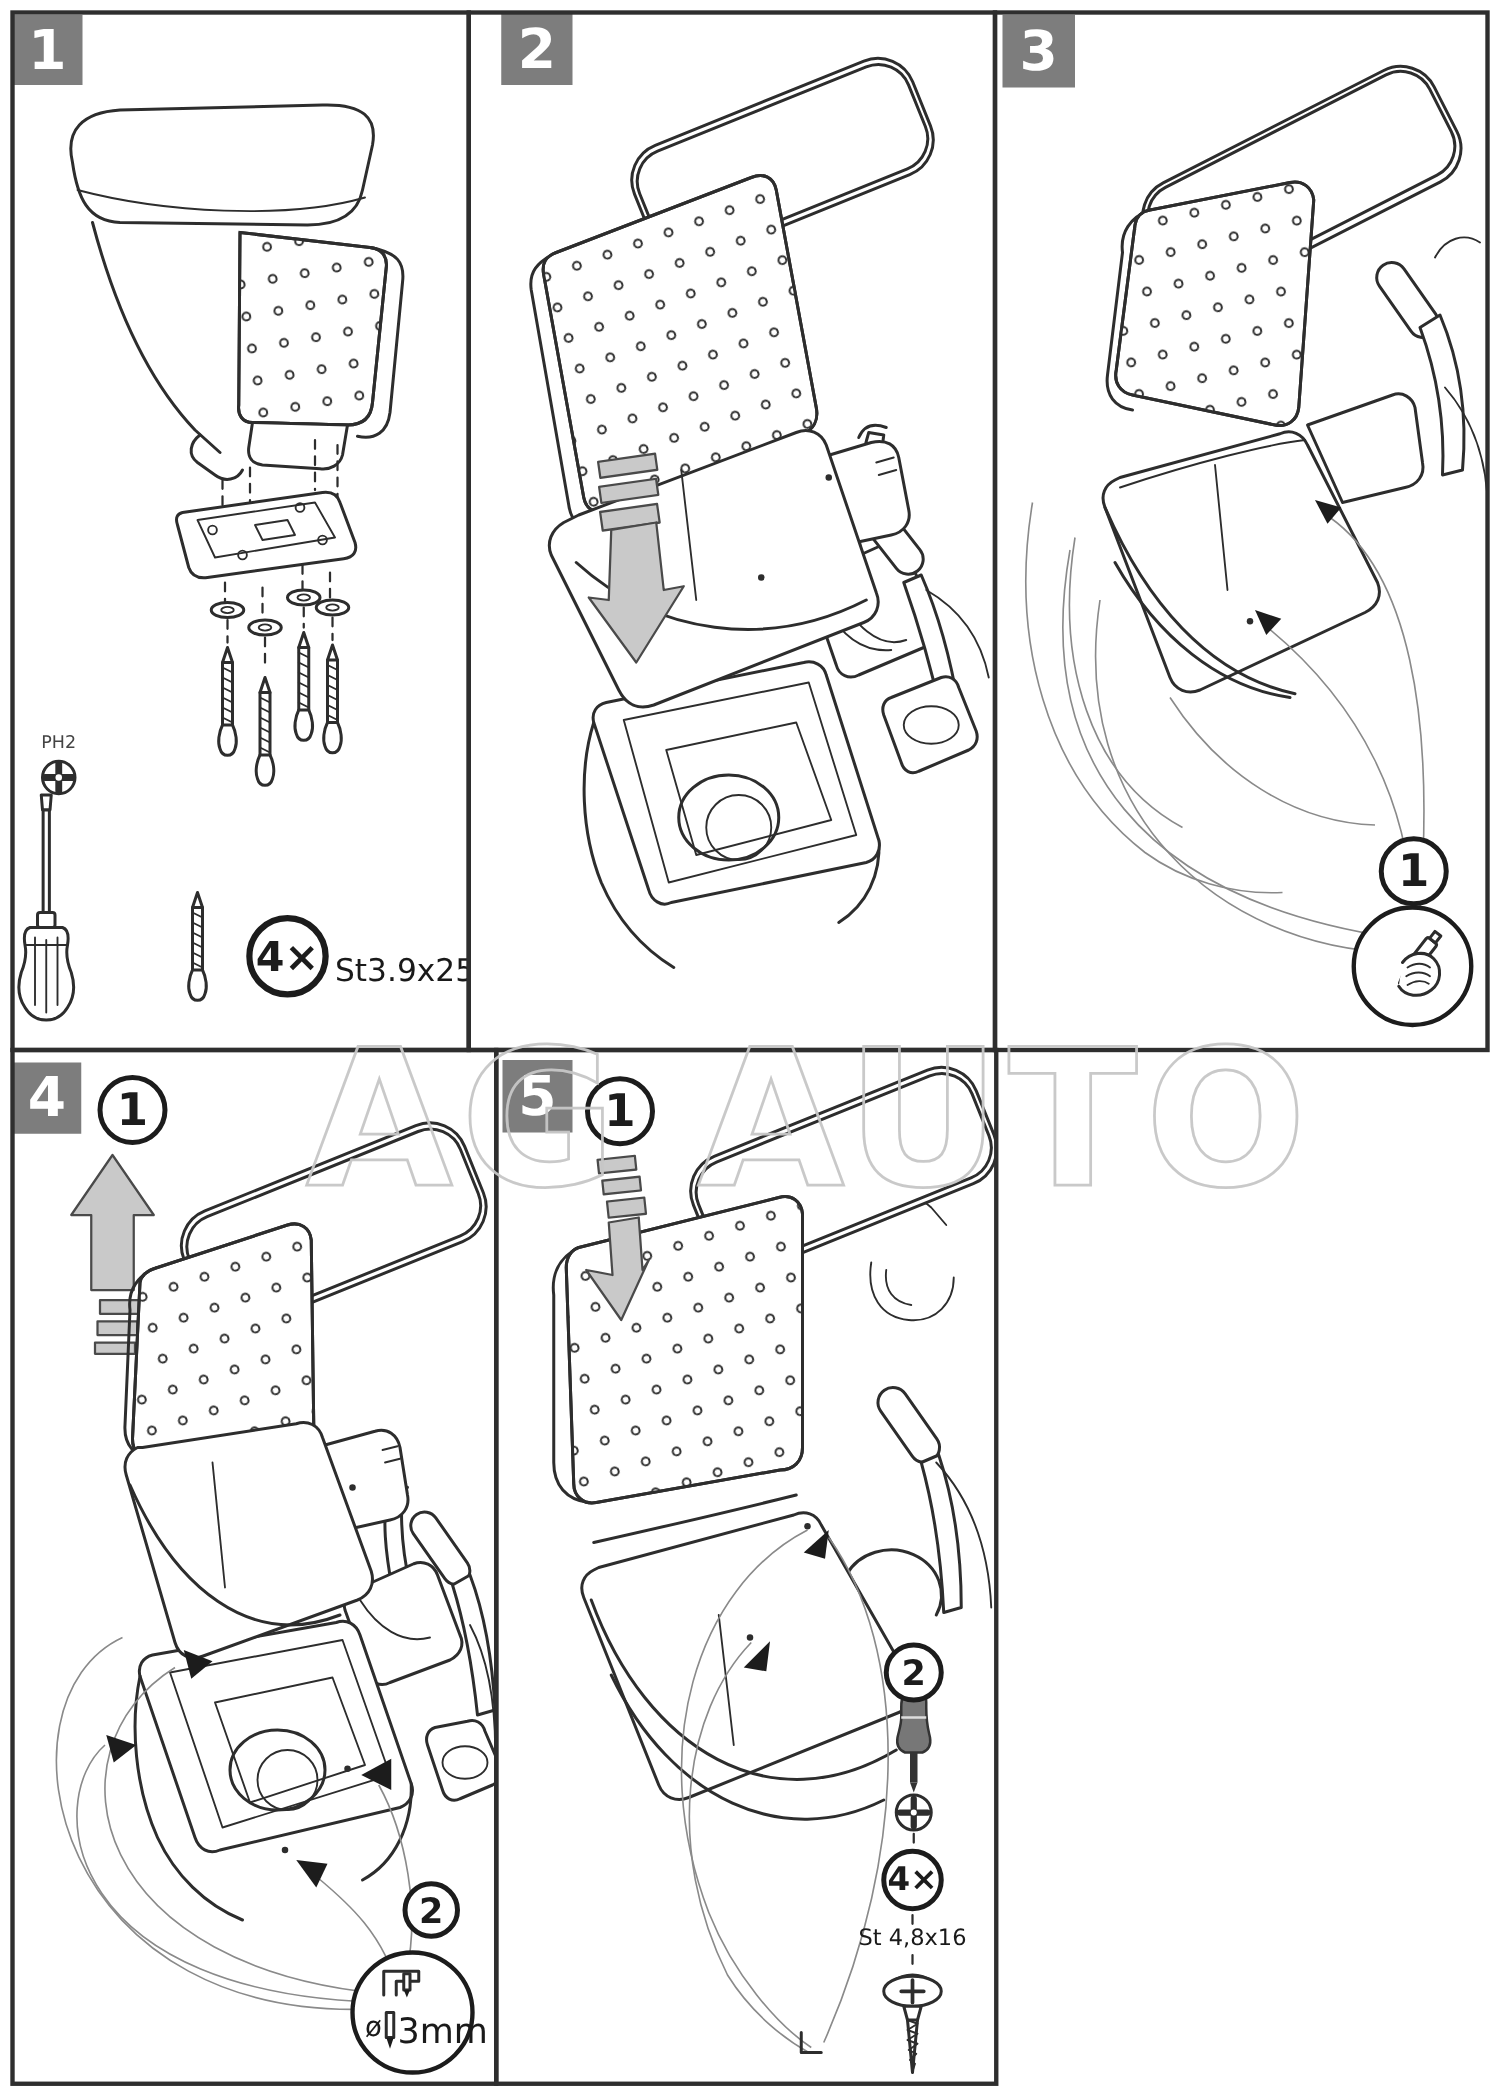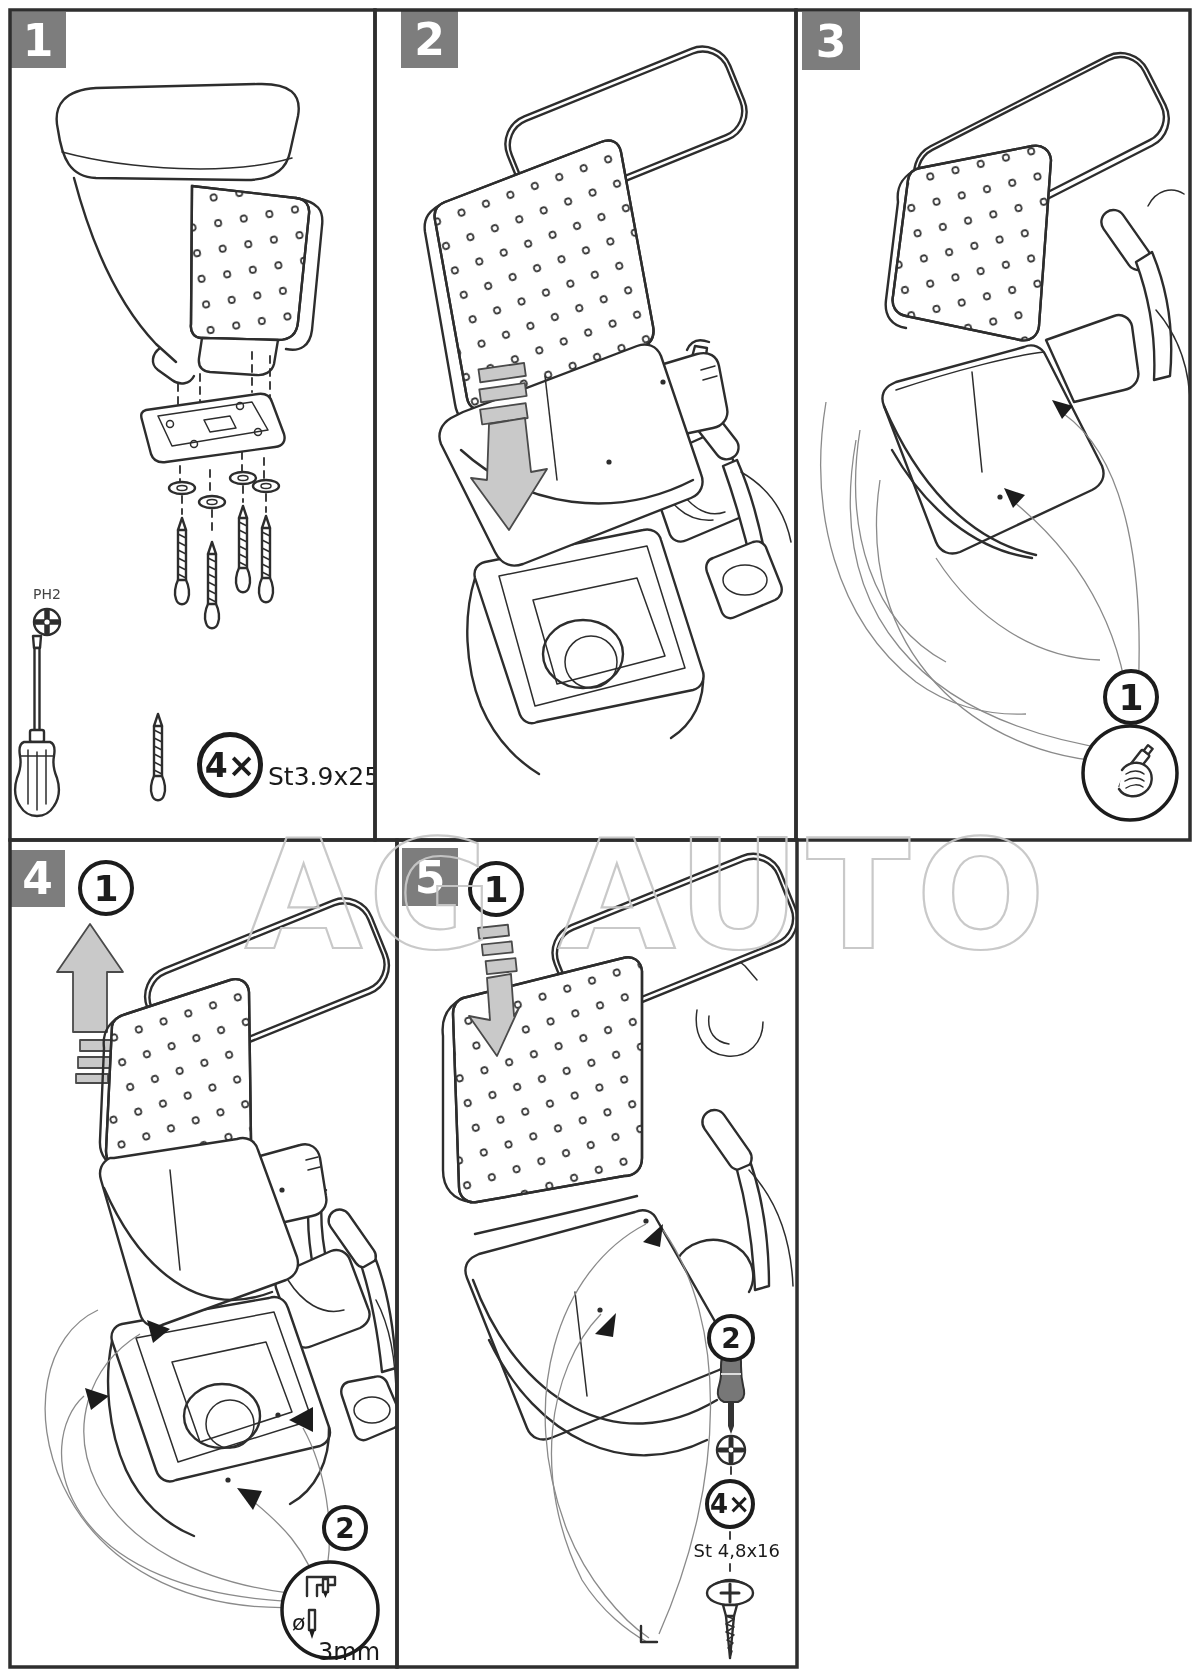--- a/index.html
+++ b/index.html
@@ -352,21 +352,21 @@
     <div class="numbox" style="left:0px;top:10px;width:55px;height:57px;font-size:44px;">
       <span>4</span>
     </div>
     <div class="badge" style="left:68px;top:20px;width:56px;height:56px;font-size:36px;">
       <span>1</span>
     </div>
     <div class="badge" style="left:312px;top:665px;width:46px;height:46px;font-size:28px;">
       <span>2</span>
     </div>
     <div class="label" style="left:282px;top:770px;font-size:22px;">ø</div>
-    <div class="label" style="left:308px;top:768px;font-size:24px;margin-top:30px;">3mm</div>
+    <div class="label" style="left:308px;top:768px;font-size:28px;">3mm</div>
   </div>
 
   <div class="panel" style="left:397px;top:840px;width:400px;height:827px;">
     <svg class="art" width="400" height="827" viewBox="0 0 400 827">
       <defs>
         <pattern id="perfE" width="26" height="26" patternUnits="userSpaceOnUse" patternTransform="rotate(-18)">
           <circle cx="12" cy="12" r="3.1" fill="#fff" stroke="#2d2d2d" stroke-width="1.6"></circle>
         </pattern>
       </defs>
 
@@ -447,21 +447,21 @@
     </div>
     <div class="badge" style="left:71px;top:21px;width:56px;height:56px;font-size:36px;">
       <span>1</span>
     </div>
     <div class="badge" style="left:310px;top:474px;width:48px;height:48px;font-size:28px;">
       <span>2</span>
     </div>
     <div class="badge" style="left:308px;top:639px;width:50px;height:50px;font-size:26px;">
       <span>4×</span>
     </div>
-    <div class="label" style="left:283px;top:700px;width:100px;font-size:18px;">St 4,8x16</div>
+    <div class="label" style="left:283px;top:700px;width:100px;text-align:center;font-size:18px;">St 4,8x16</div>
   </div>
 
   <svg id="grid" width="1200" height="1677" viewBox="0 0 1200 1677">
     <g fill="none" stroke="#2e2e2e" stroke-width="3.5">
       <rect x="10" y="10" width="365" height="830"></rect>
       <rect x="375" y="10" width="421" height="830"></rect>
       <rect x="796" y="10" width="394" height="830"></rect>
       <rect x="10" y="840" width="387" height="827"></rect>
       <rect x="397" y="840" width="400" height="827"></rect>
     </g>

